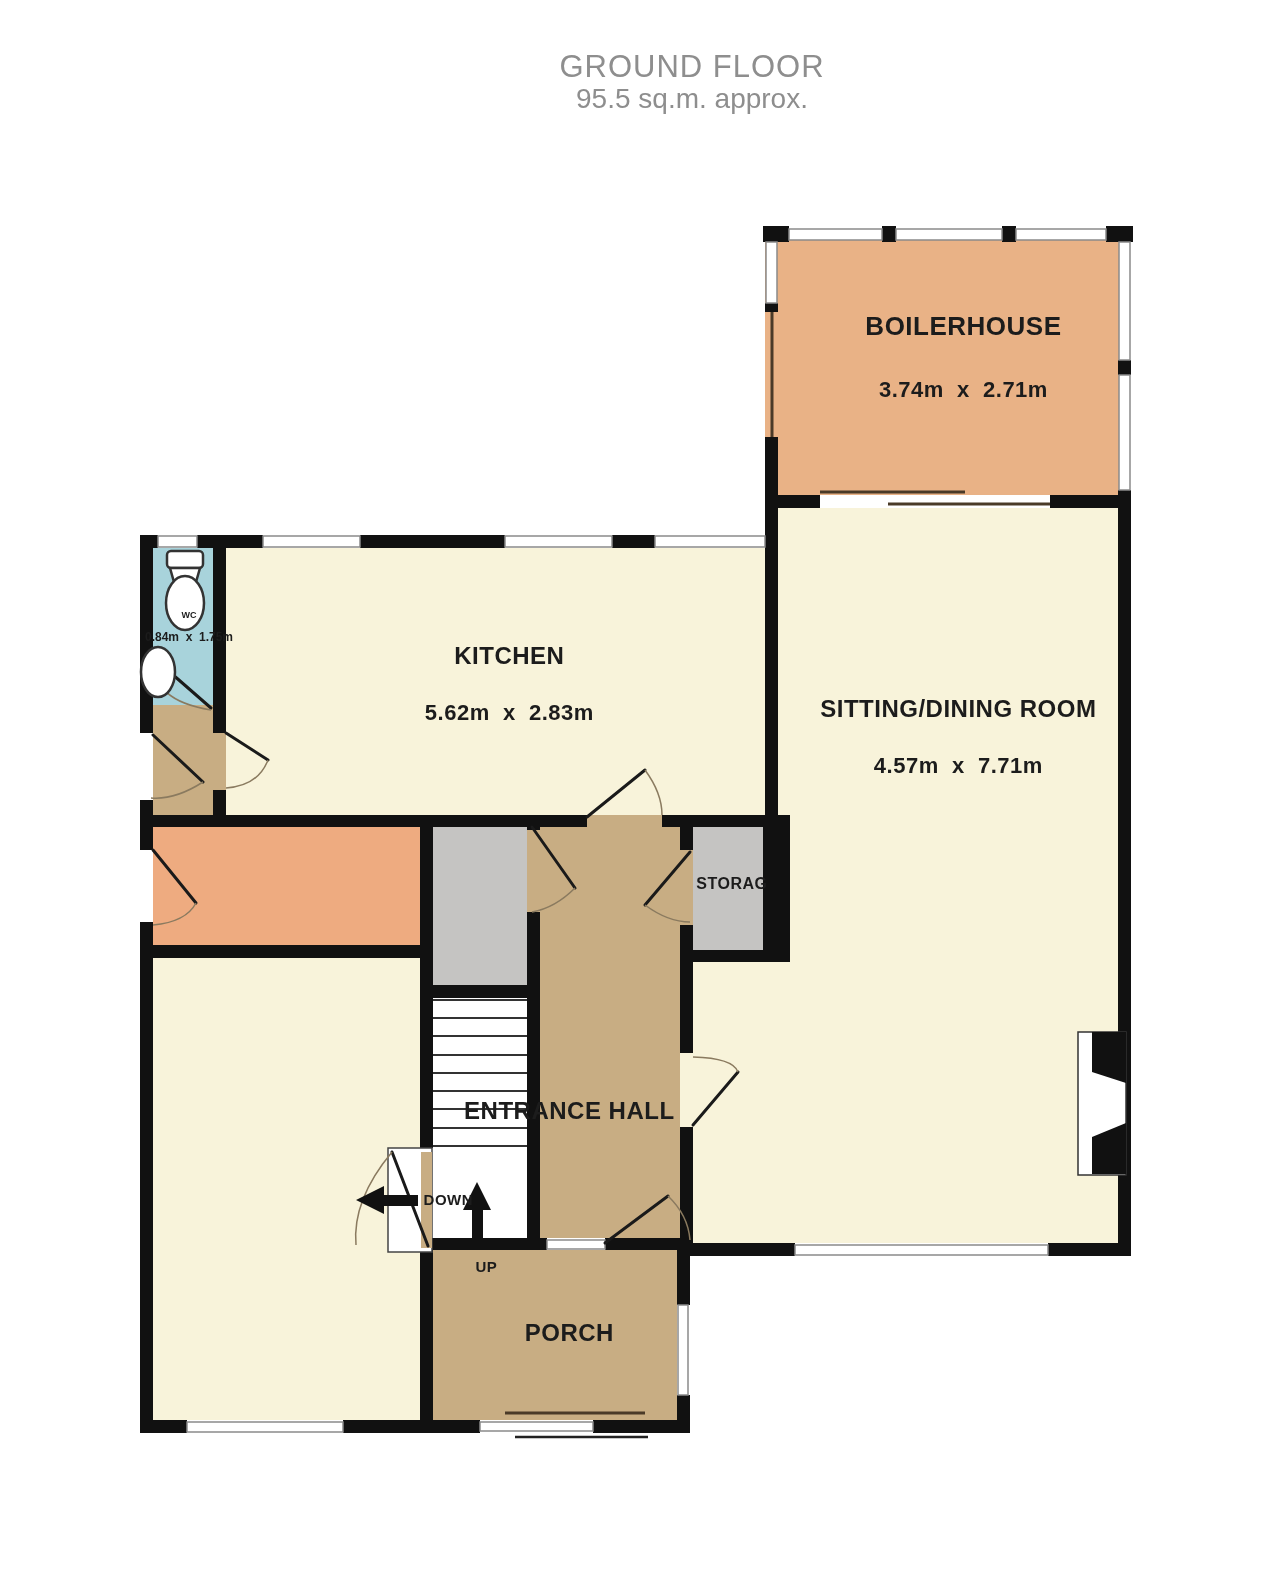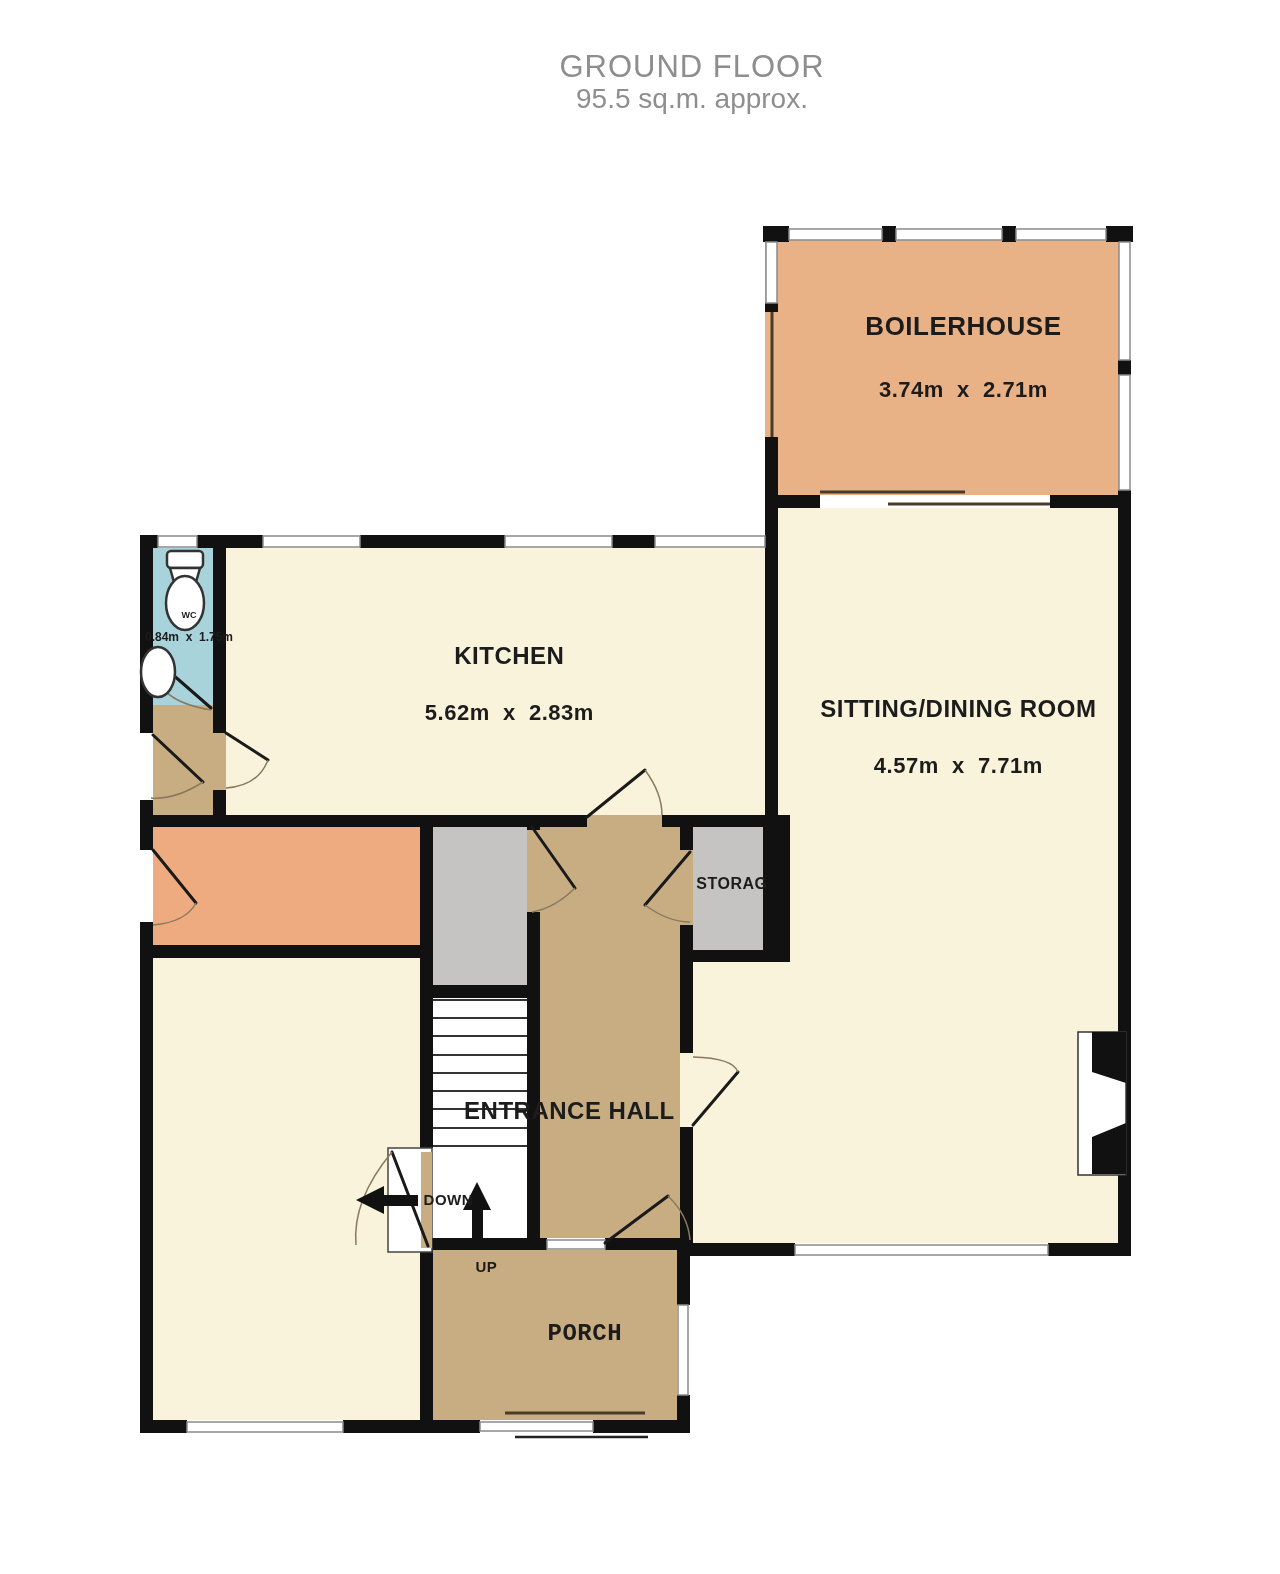--- a/index.html
+++ b/index.html
@@ -222,21 +222,21 @@
   <div class="rlabel tiny" style="left:184px;top:627px;">
     <span>WC</span><br>
     <span class="tiny2">0.84m  x  1.75m</span>
   </div>
   <div class="rlabel stor" style="left:722px;top:884px;">
     <span>STORAG</span>
   </div>
   <div class="rlabel" style="left:555px;top:1111px;">
     <span>ENTRANCE HALL</span>
   </div>
-  <div class="rlabel" style="left:555px;top:1333px;font-family:Liberation Mono, monospace;">
+  <div class="rlabel" style="left:555px;top:1333px;">
     <span>PORCH</span>
   </div>
   <div class="rlabel small" style="left:439px;top:1199px;">
     <span>DOWN</span>
   </div>
   <div class="rlabel small" style="left:477px;top:1266px;">
     <span>UP</span>
   </div>
 
 </div>

